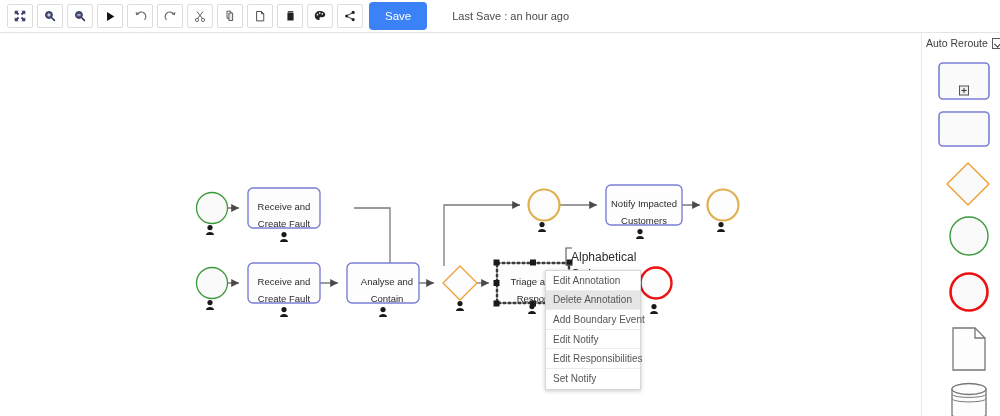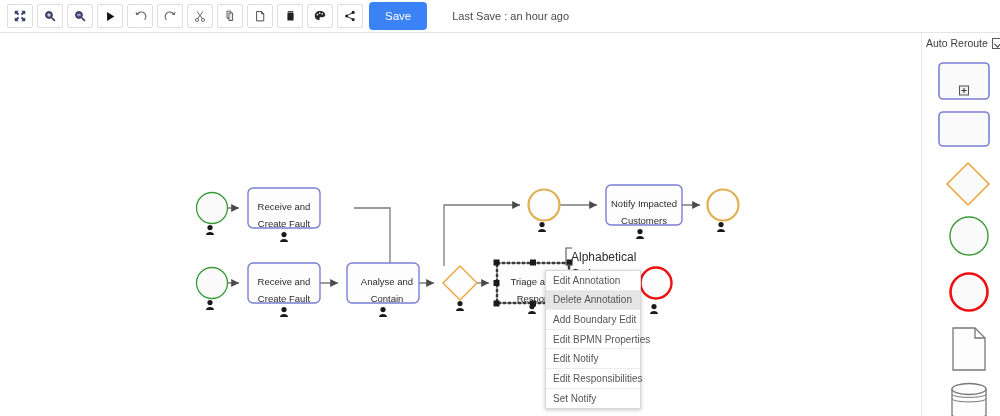--- a/index.html
+++ b/index.html
@@ -358,22 +358,21 @@
     <div class="nodelabel" style="left:250px;top:240px;width:68px;">Receive and Create Fault</div>
     <div class="nodelabel" style="left:349px;top:240px;width:76px;">Analyse and Contain</div>
     <div class="nodelabel" style="left:499px;top:240px;width:68px;">Triage and Respon</div>
     <div class="nodelabel" style="left:608px;top:162px;width:72px;">Notify Impacted Customers</div>
     <div class="nodelabel" style="left:571px;top:216px;width:78px;text-align:left;font-size:12px;">Alphabetical Order</div>
   </div>
 
   <div class="ctxmenu">
     <div class="ctxitem">Edit Annotation</div>
     <div class="ctxitem hover">Delete Annotation</div>
-    <div class="ctxitem">Add Boundary Edit</div>
-    <div class="ctxitem">Edit BPMN Properties</div>
+    <div class="ctxitem">Add Boundary Event</div>
     <div class="ctxitem">Edit Notify</div>
     <div class="ctxitem">Edit Responsibilities</div>
     <div class="ctxitem">Set Notify</div>
   </div>
 
   <div class="palette">
 
     <div class="autoreroute">
       <span>Auto Reroute</span>
       <span class="cbox"></span>

